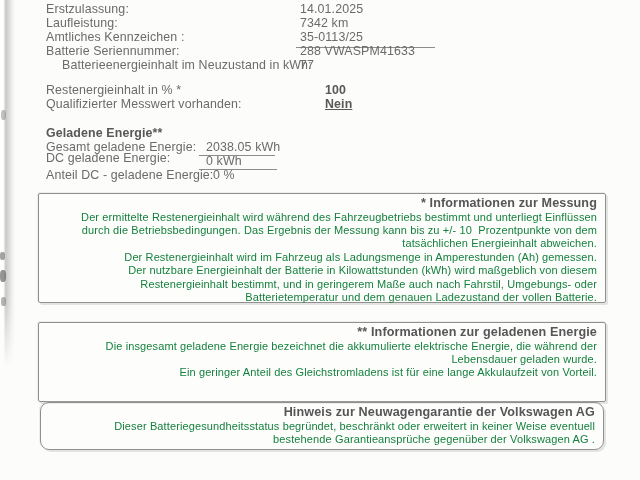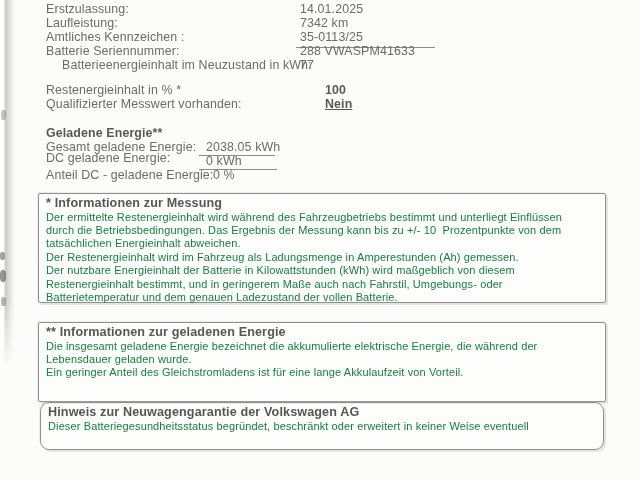--- a/index.html
+++ b/index.html
@@ -10,21 +10,21 @@
     font-family: "Liberation Sans", sans-serif;
   }
   .page {
     position: relative;
     width: 640px; height: 480px;
     overflow: hidden;
     color: #6b6b6b;
     font-size: 12.4px;
     letter-spacing: 0.12px;
   }
-  .content { position: absolute; inset: 0; filter: blur(0.25px); }
+  .content { position: absolute; inset: 0; filter: blur(0.25px); text-align: right; }
   .t { position: absolute; white-space: pre; line-height: 13px; }
   .bold { font-weight: bold; color: #585858; }
   .uline {
     position: absolute; height: 0;
     border-top: 1.5px solid #8c8c8c;
   }
   .ibox {
     position: absolute;
     box-sizing: border-box;
     border: 1.7px solid #909090;
@@ -109,16 +109,17 @@
     <div class="ibox" style="left:38px; top:322px; width:568px; height:80px;">
       <div class="title">** Informationen zur geladenen Energie</div>
       <div class="line">Die insgesamt geladene Energie bezeichnet die akkumulierte elektrische Energie, die während der</div>
       <div class="line">Lebensdauer geladen wurde.</div>
       <div class="line">Ein geringer Anteil des Gleichstromladens ist für eine lange Akkulaufzeit von Vorteil.</div>
     </div>
 
     <div class="ibox" style="left:40px; top:402px; width:564px; height:48px;border-radius:9px;">
       <div class="title">Hinweis zur Neuwagengarantie der Volkswagen AG</div>
       <div class="line">Dieser Batteriegesundheitsstatus begründet, beschränkt oder erweitert in keiner Weise eventuell</div>
+      <div class="line">bestehende Garantieansprüche gegenüber der Volkswagen AG .</div>
     </div>
 
   </div>
 </div>
 
 </body></html>

